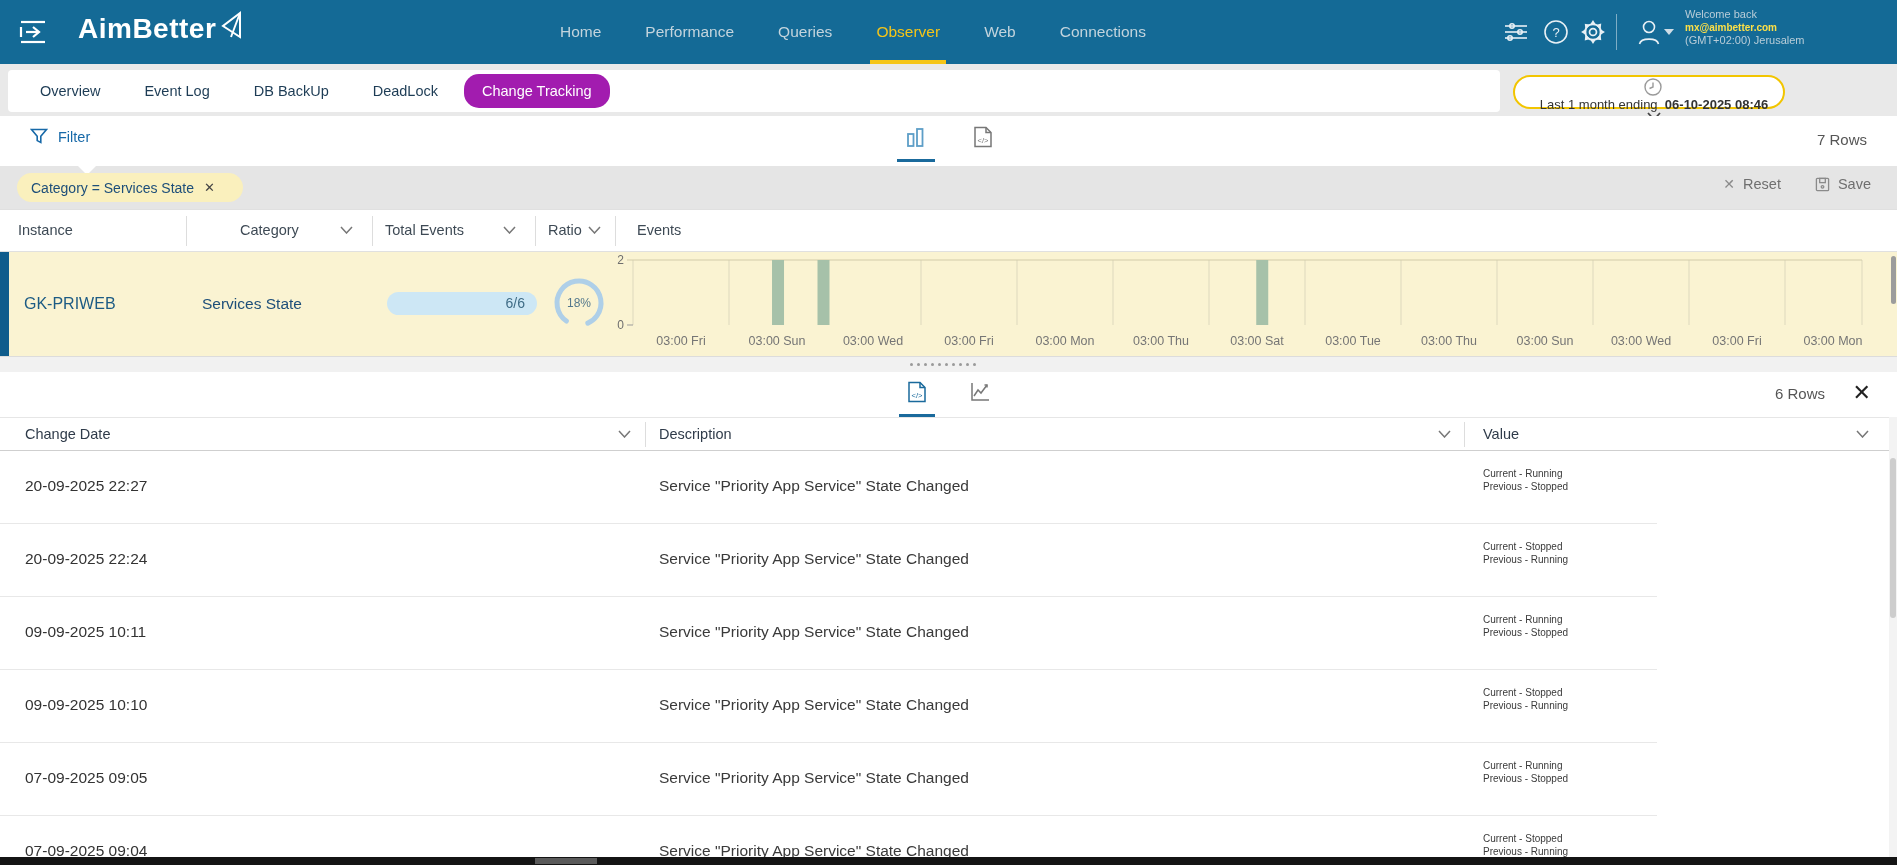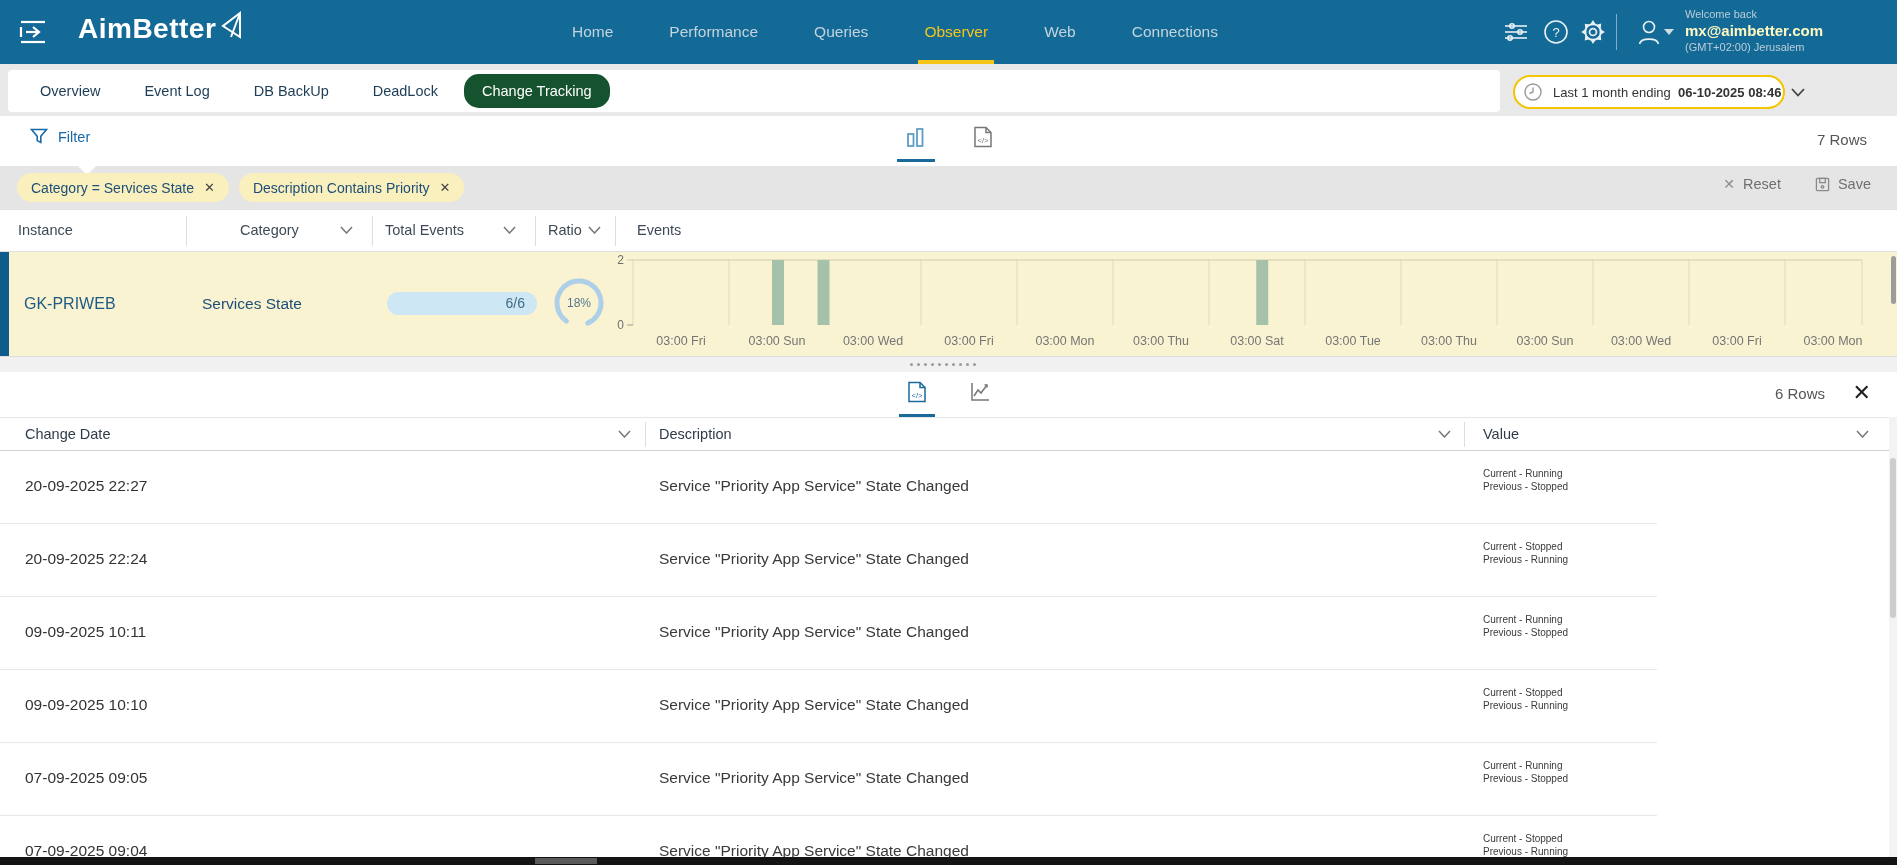--- a/index.html
+++ b/index.html
@@ -5,57 +5,57 @@
   html,body{margin:0;padding:0;background:#dcdcdc;font-family:"Liberation Sans",sans-serif;}
   #app{position:relative;width:1897px;height:865px;background:#fff;overflow:hidden;}
   svg{display:block;}
   
   .topbar{position:absolute;left:0;top:0;width:1897px;height:64px;background:#146a96;}
   .menu-btn{position:absolute;left:18px;top:18px;width:30px;height:28px;cursor:pointer;}
   .logo{position:absolute;left:78px;top:13px;display:flex;align-items:center;color:#fff;}
   .logo-text{font-size:28px;letter-spacing:.5px;font-weight:700;}
   .logo-mark{margin-left:2px;margin-top:-8px;}
   .topnav{position:absolute;left:560px;top:0;height:64px;display:flex;align-items:center;gap:44px;}
-  .topnav .nav-item{color:#c3d4dd;font-size:15.5px;cursor:pointer;position:relative;height:64px;display:flex;align-items:center;margin-left:12px;}
+  .topnav .nav-item{color:#c3d4dd;font-size:15.5px;cursor:pointer;position:relative;height:64px;display:flex;align-items:center;}
   .topnav .nav-item.active{color:#f5c518;}
   .topnav .nav-item.active::after{content:"";position:absolute;left:-6px;right:-6px;bottom:0;height:4px;background:#f5c518;}
   .icon-sliders{position:absolute;left:1503px;top:20px;}
   .icon-help{position:absolute;left:1543px;top:19px;}
   .icon-gear{position:absolute;left:1580px;top:19px;}
   .top-divider{position:absolute;left:1616px;top:14px;width:1px;height:36px;background:rgba(255,255,255,.45);}
   .icon-person{position:absolute;left:1636px;top:18px;}
   .person-caret{position:absolute;left:1664px;top:29px;width:0;height:0;border-left:5px solid transparent;border-right:5px solid transparent;border-top:6px solid #cfdde6;}
   .user-block{position:absolute;left:1685px;top:8px;line-height:1.25;}
   .user-welcome{font-size:11px;color:#b9cdd8;}
-  .user-email{font-size:15px;color:#fef9c3;font-weight:bold;}
+  .user-email{font-size:10px;color:#fde047;font-weight:bold;}
   .user-tz{font-size:11px;color:#b9cdd8;}
   
   .tabband{position:absolute;left:0;top:64px;width:1897px;height:52px;background:#e9e9e9;}
   .tabcard{position:absolute;left:8px;top:6px;width:1492px;height:42px;background:#fff;border-radius:4px;}
   .tabs{position:absolute;left:14px;top:0;height:42px;display:flex;align-items:center;gap:8px;}
   .tab{padding:9px 18px;font-size:14.5px;color:#1d3c55;cursor:pointer;border-radius:15px;white-space:nowrap;}
-  .tab.active{background:#14532d;color:#fff;text-align:center;}
-  .datepill{position:absolute;left:1505px;top:5px;width:268px;height:30px;border:2px solid #f2c500;border-radius:17px;background:#fff;display:flex;align-items:center;cursor:pointer;}
+  .tab.active{background:#a21caf;color:#fff;text-align:center;}
+  .datepill{position:absolute;left:1505px;top:5px;width:268px;height:30px;border:2px solid #f2c500;border-radius:17px;background:#fff;display:flex;align-items:center;cursor:pointer;flex-direction:column;}
   .datepill .clock{margin-left:8px;}
   .datepill-text{margin-left:10px;font-size:13px;color:#333;white-space:nowrap;}
   .datepill-text b{font-weight:bold;}
   .datepill-caret{margin-left:10px;}
   .circle-btn{position:absolute;top:78px;width:26px;height:26px;border:1.5px solid #9ec9e4;border-radius:50%;background:#fff;display:flex;align-items:center;justify-content:center;color:#2a7ab5;font-size:14px;cursor:pointer;}
   
   .toolbar1{position:absolute;left:0;top:116px;width:1897px;height:50px;background:#fff;}
   .filter-group{position:absolute;left:30px;top:12px;display:flex;align-items:center;gap:10px;cursor:pointer;}
   .filter-label{font-size:14.5px;color:#1769a8;}
   .view-toggle{position:absolute;left:0;width:1897px;top:6px;display:flex;justify-content:center;gap:30px;}
   .vt-icon{position:relative;padding:4px 8px 10px;cursor:pointer;}
   .vt-icon.active::after{content:"";position:absolute;left:0;right:0;bottom:-4px;height:3px;background:#1a6a9c;}
   .rows-count-1{position:absolute;right:30px;top:15px;font-size:15px;color:#555;}
   
   .chiprow{position:absolute;left:0;top:166px;width:1897px;height:43px;background:#e5e5e5;}
   .chip-notch{position:absolute;left:78px;top:0;width:0;height:0;border-left:9px solid transparent;border-right:9px solid transparent;border-top:9px solid #ffffff;}
-  .chips{position:absolute;left:17px;top:7px;display:flex;gap:10px;}
+  .chips{position:absolute;left:17px;top:7px;display:flex;gap:10px;flex-direction:column;}
   .chip{height:29px;background:#faf0bd;border-radius:15px;display:flex;align-items:center;padding:0 14px;font-size:14px;color:#1d4e79;cursor:pointer;}
   .chip .chip-x{margin-left:10px;color:#444;font-size:13px;}
   .chip-actions{position:absolute;right:26px;top:10px;display:flex;align-items:center;gap:34px;color:#6f6f6f;font-size:14.5px;}
   .chip-action{display:flex;align-items:center;gap:8px;cursor:pointer;}
   
   .gridhead{position:absolute;left:0;top:209px;width:1897px;height:43px;background:#fff;border-top:1px solid #e0e0e0;border-bottom:1px solid #e0e0e0;box-sizing:border-box;}
   .ghead-label{position:absolute;top:12px;font-size:14.5px;color:#3e4a55;}
   .ghead-chev{position:absolute;top:16px;}
   .gdiv{position:absolute;top:6px;width:1px;height:30px;background:#ddd;}
   .gridrow{position:absolute;left:0;top:252px;width:1897px;height:104px;background:#faf3d2;}

